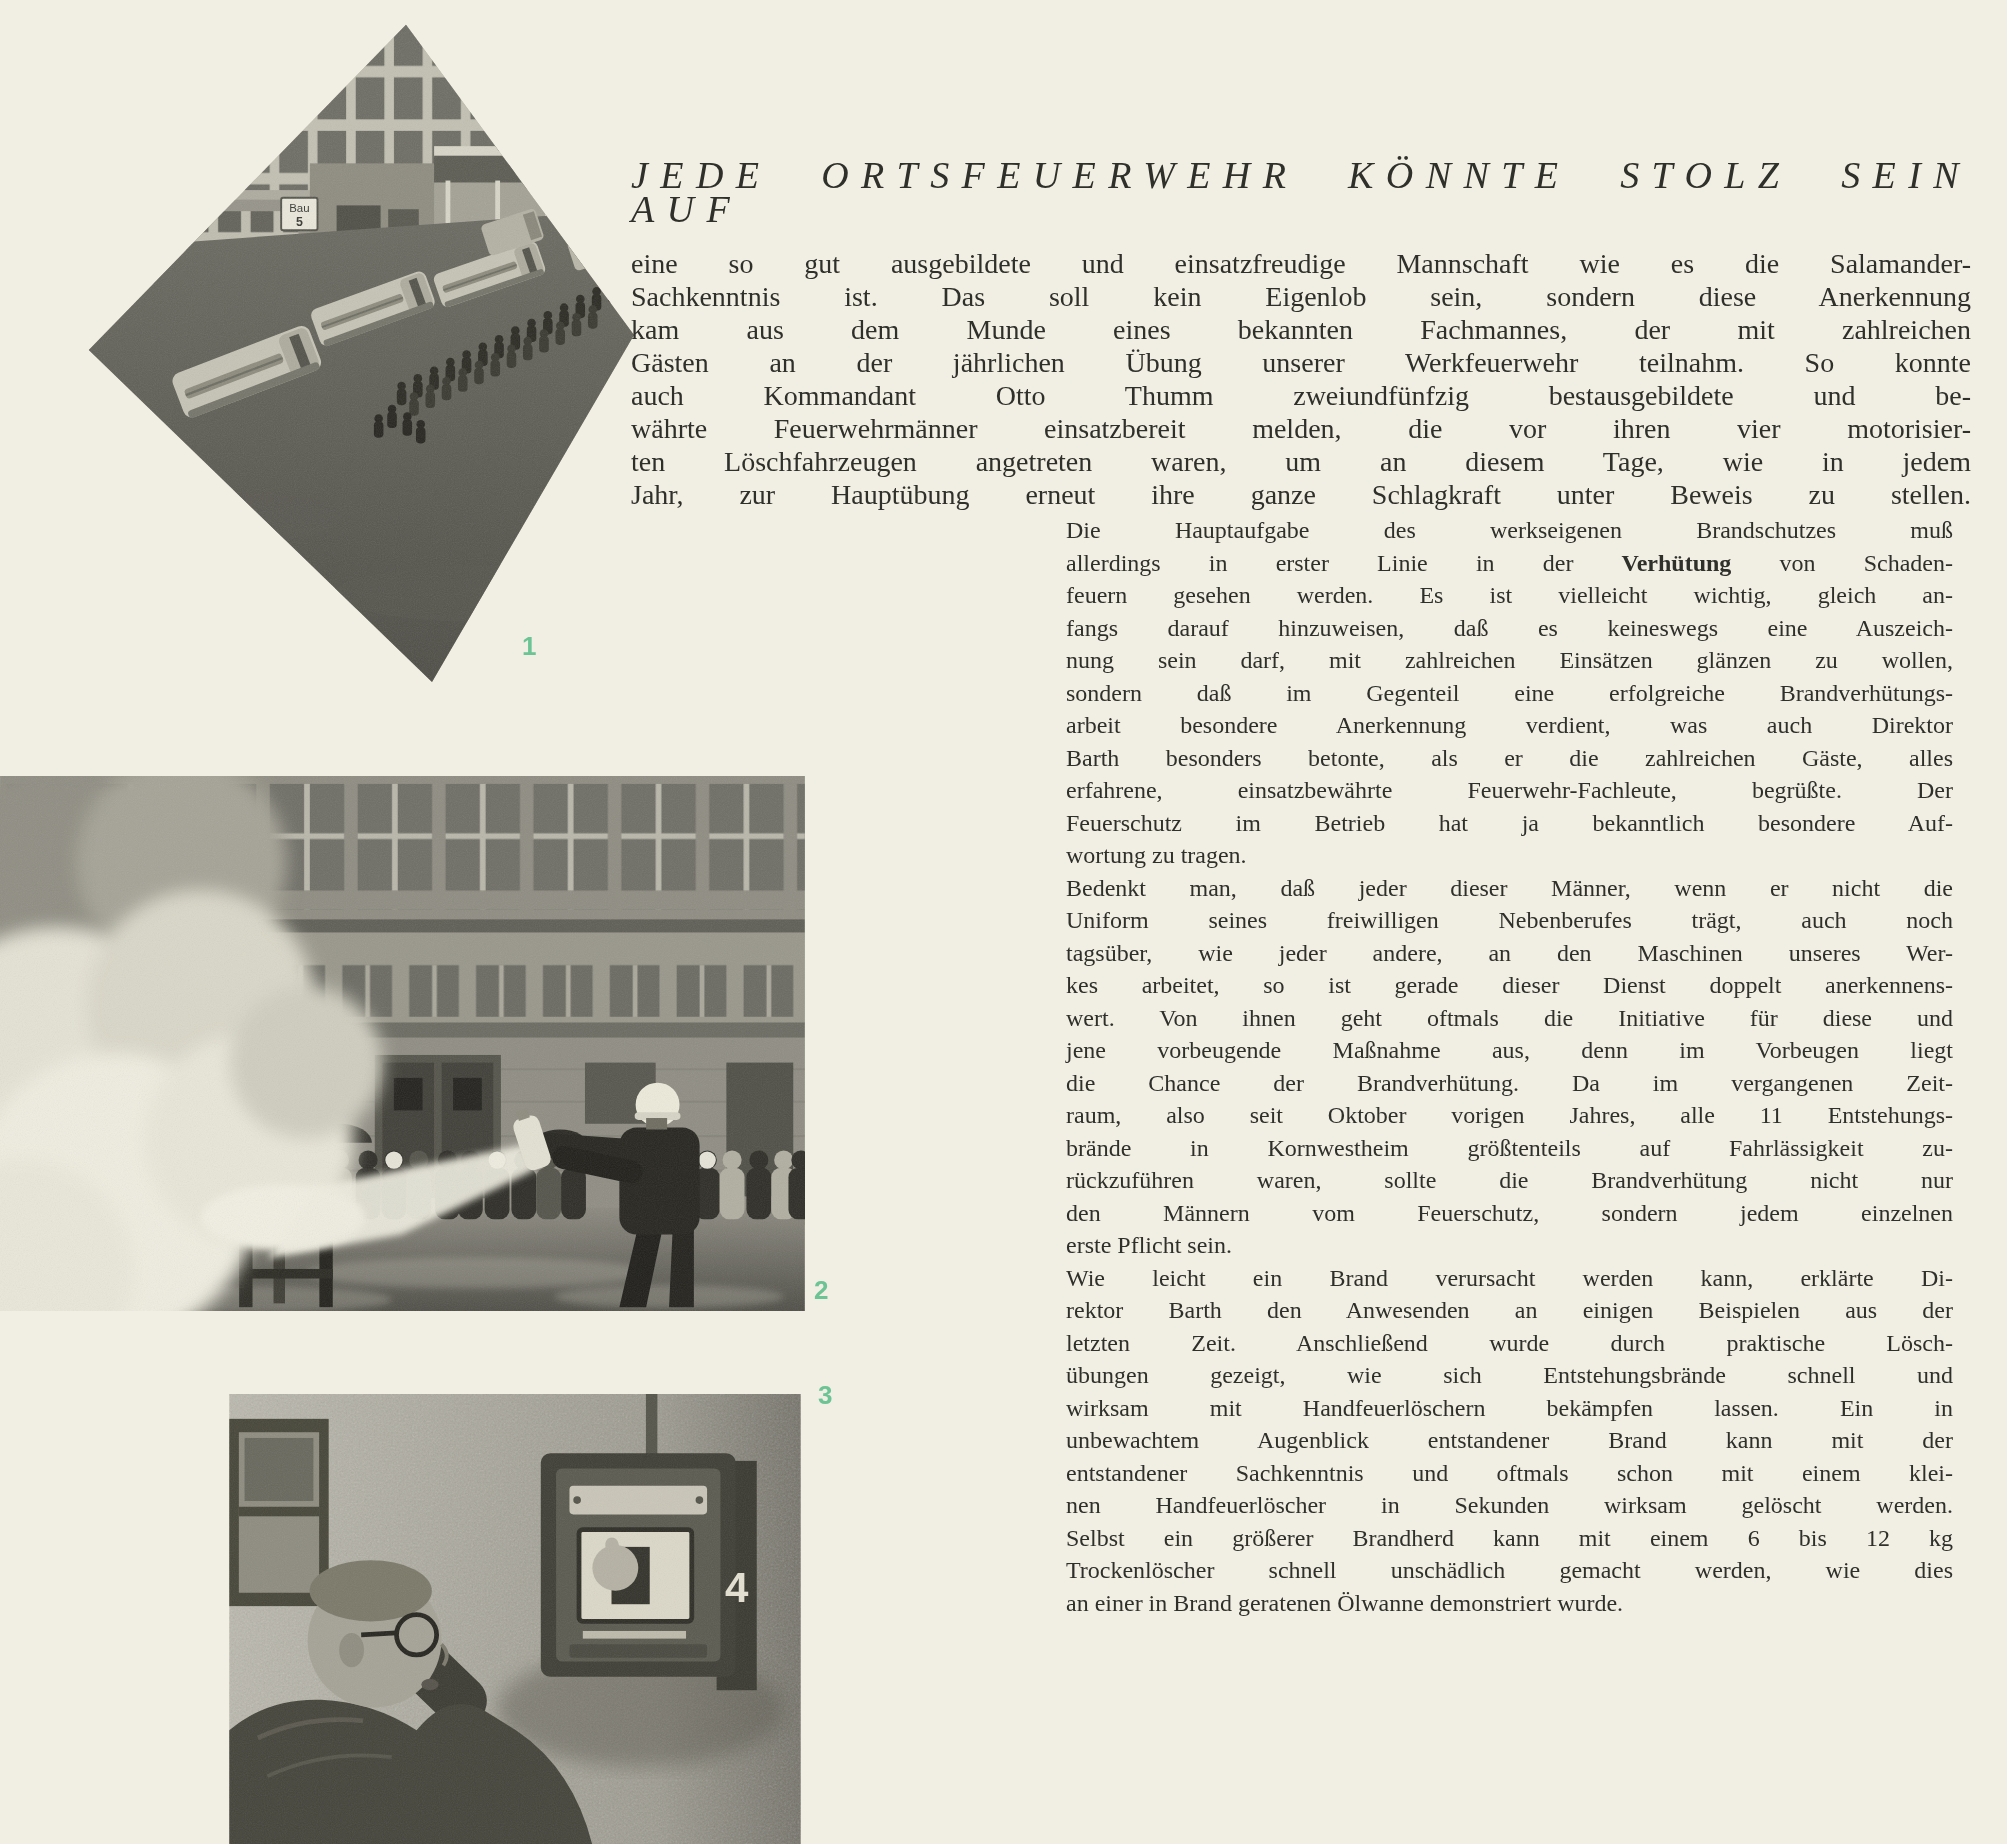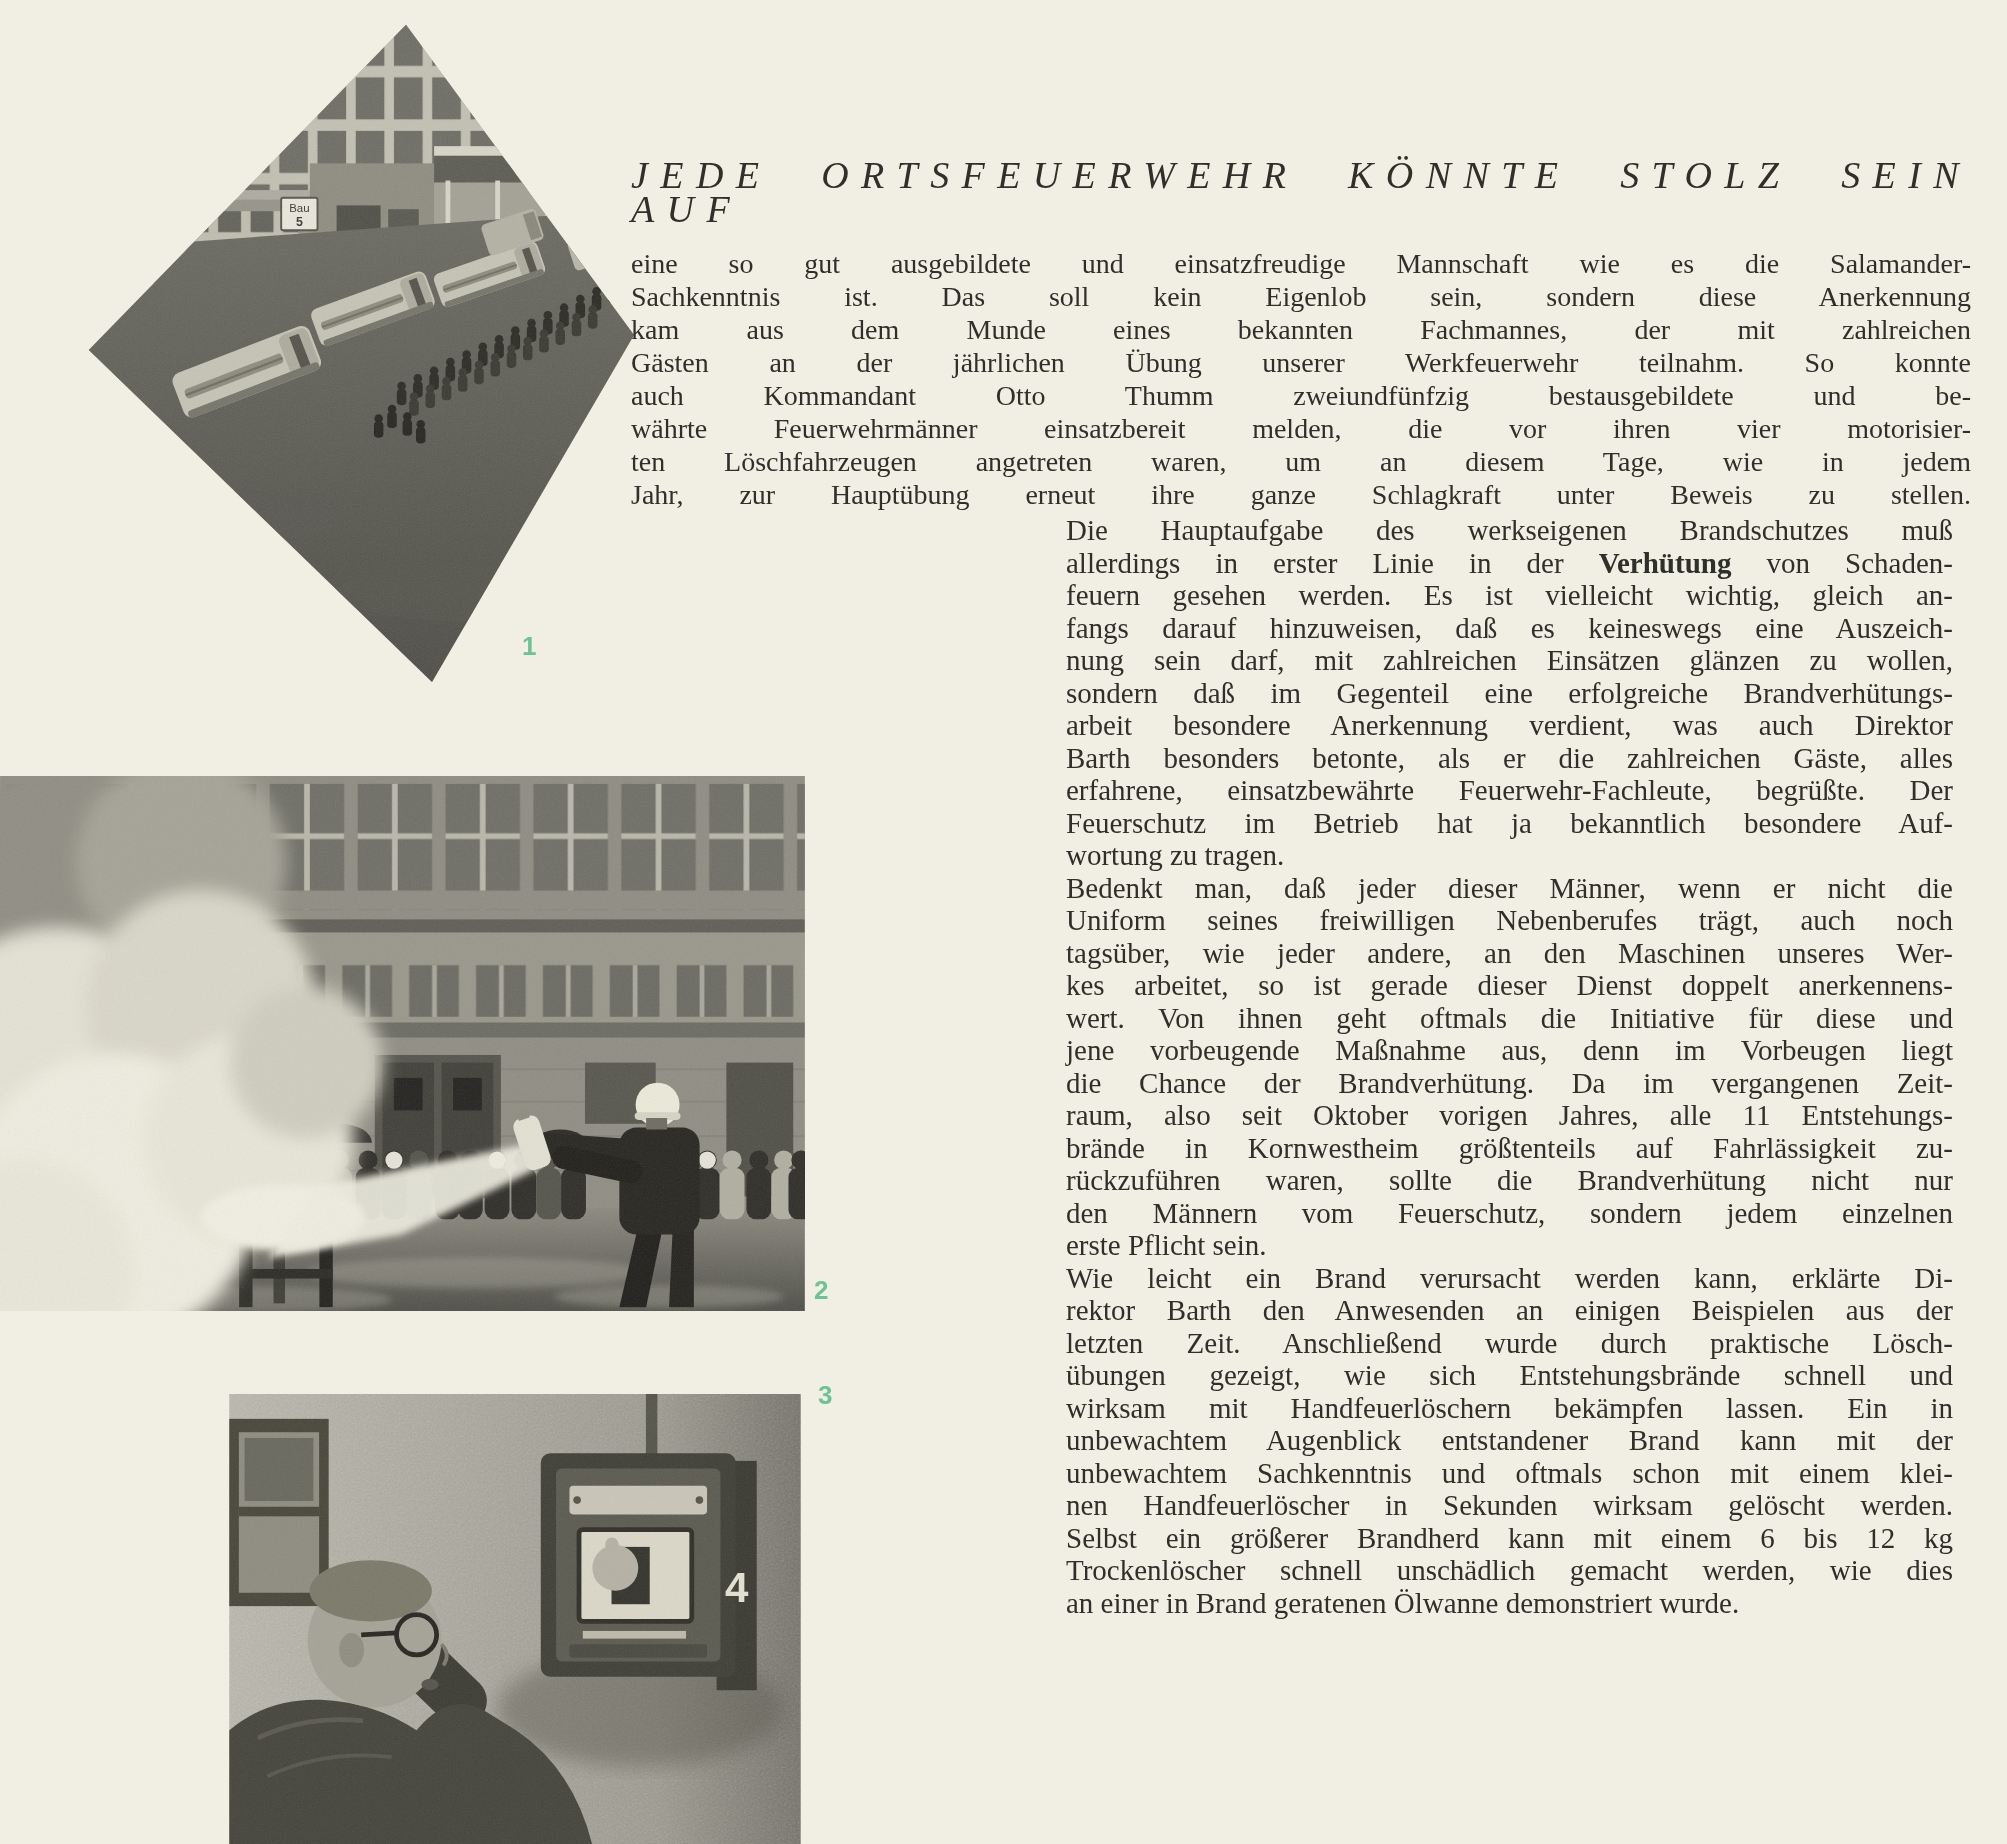--- a/index.html
+++ b/index.html
@@ -26,21 +26,21 @@
   .f3{left:818px;top:1380px;}
 
   .intro{position:absolute;left:631px;top:158px;width:1340px;}
   .intro-heading{
     font-style:italic;font-size:38px;line-height:34px;letter-spacing:12.4px;
     margin-bottom:21px;text-align:justify;text-align-last:justify;
   }
   .intro .tline{font-size:28px;line-height:33px;}
 
   .bodycol{position:absolute;left:1066px;top:514px;width:887px;}
-  .bodycol .tline{font-size:29px;line-height:32.5px;}
+  .bodycol .tline{font-size:24px;line-height:32.5px;}
 
   .tline{text-align:justify;}
   .tline.just{text-align-last:justify;}
   .tline b{font-weight:700;}
 </style>
 </head>
 <body>
 
 <div class="page">
 
@@ -370,21 +370,21 @@
       <div class="tline just">brände in Kornwestheim größtenteils auf Fahrlässigkeit zu-</div>
       <div class="tline just">rückzuführen waren, sollte die Brandverhütung nicht nur</div>
       <div class="tline just">den Männern vom Feuerschutz, sondern jedem einzelnen</div>
       <div class="tline">erste Pflicht sein.</div>
       <div class="tline just">Wie leicht ein Brand verursacht werden kann, erklärte Di-</div>
       <div class="tline just">rektor Barth den Anwesenden an einigen Beispielen aus der</div>
       <div class="tline just">letzten Zeit. Anschließend wurde durch praktische Lösch-</div>
       <div class="tline just">übungen gezeigt, wie sich Entstehungsbrände schnell und</div>
       <div class="tline just">wirksam mit Handfeuerlöschern bekämpfen lassen. Ein in</div>
       <div class="tline just">unbewachtem Augenblick entstandener Brand kann mit der</div>
-      <div class="tline just">unbewachtem Sachkenntnis und oftmals schon mit einem klei-</div>
+      <div class="tline just">entstandener Sachkenntnis und oftmals schon mit einem klei-</div>
       <div class="tline just">nen Handfeuerlöscher in Sekunden wirksam gelöscht werden.</div>
       <div class="tline just">Selbst ein größerer Brandherd kann mit einem 6 bis 12 kg</div>
       <div class="tline just">Trockenlöscher schnell unschädlich gemacht werden, wie dies</div>
       <div class="tline">an einer in Brand geratenen Ölwanne demonstriert wurde.</div>
     </div>
 
 </div>
 
 
 </body></html>

